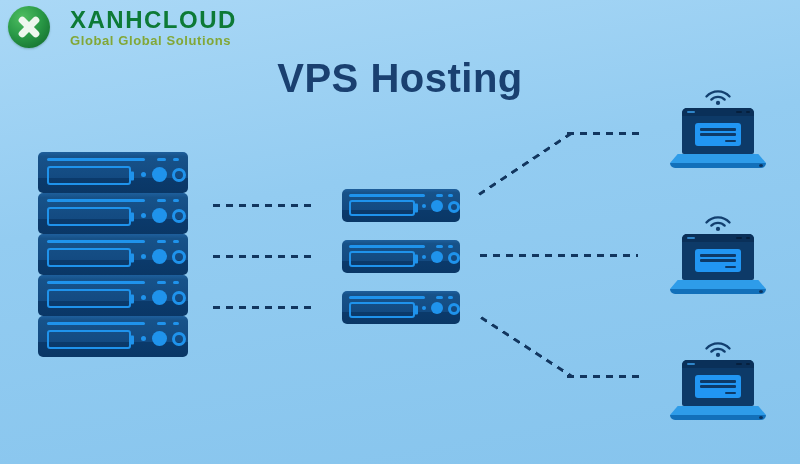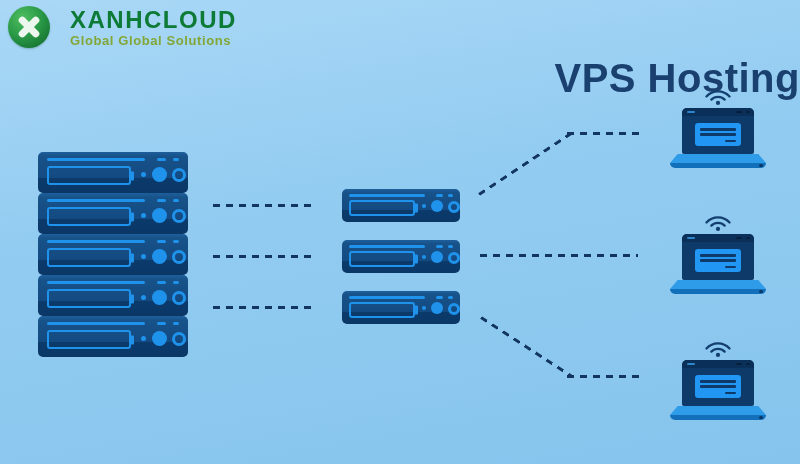--- a/index.html
+++ b/index.html
@@ -10,21 +10,21 @@
   
   .brand{position:absolute;left:8px;top:6px;display:flex;align-items:flex-end;gap:20px;}
   .brand-mark{width:42px;height:42px;border-radius:50%;
       background:radial-gradient(circle at 35% 28%,#4fbe61 0%,#2a9a47 45%,#187733 80%,#10632a 100%);
       display:flex;align-items:center;justify-content:center;box-shadow:0 1px 2px rgba(0,60,30,.25);}
   .brand-text{display:flex;flex-direction:column;line-height:1.05;}
   .brand-name{font-size:24px;font-weight:800;color:#0d7a36;letter-spacing:1.5px;}
   .brand-tagline{font-size:13px;font-weight:700;color:#82a737;letter-spacing:.6px;margin-top:2px;}
 
   
-  .title{position:absolute;left:0;right:0;top:56px;text-align:right;
+  .title{position:absolute;left:0;right:0;top:56px;text-align:center;
          font-size:40px;font-weight:800;color:#1a4070;letter-spacing:.5px;}
 
   
   .rack-col{position:absolute;left:38px;top:152px;display:flex;flex-direction:column;gap:0;}
   .vps-col{position:absolute;left:342px;top:189px;display:flex;flex-direction:column;gap:18px;}
   .client-col{position:absolute;left:670px;top:87px;display:flex;flex-direction:column;gap:45px;}
 
   
   .server{position:relative;border-radius:5px;
       background:linear-gradient(180deg,#1e5f9c 0%,#175289 11%,#134a81 64%,#0b3a6b 64.5%,#0a3766 100%);}

